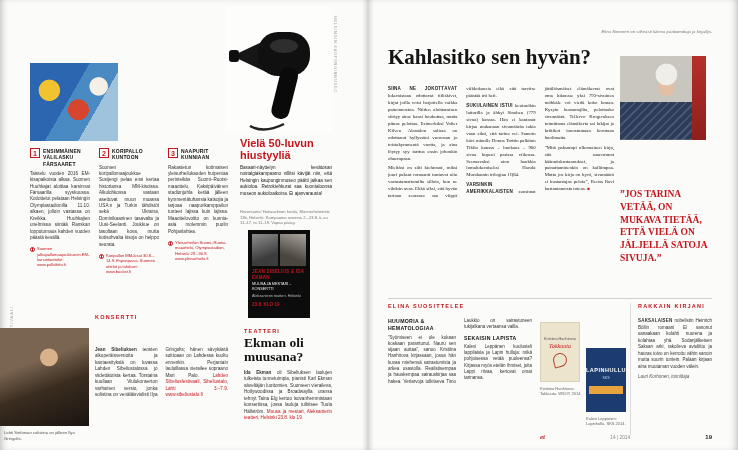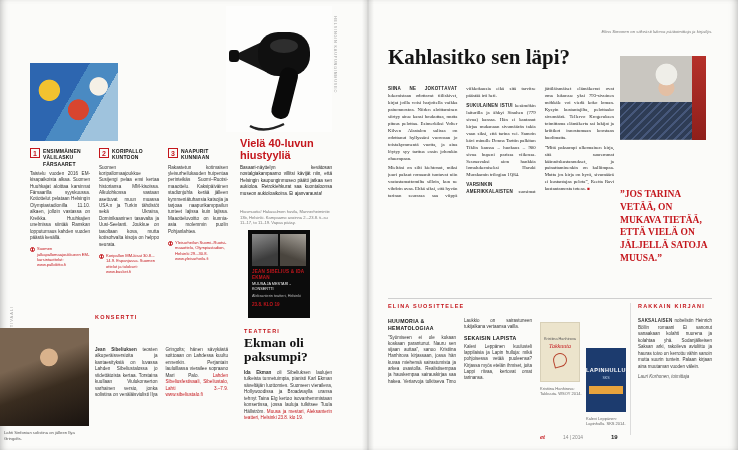--- a/index.html
+++ b/index.html
@@ -108,21 +108,21 @@
   .book1 .b-doodle { width:14px; height:14px; border-radius:50% 50% 50% 0; border:1px solid #b7452f; margin-top:4px; transform:rotate(-15deg); }
   .book-cap { font-size:4px; line-height:1.35; color:#666; }
   .book1-cap { left:540px; top:386px; width:42px; }
   .book2 { left:586px; top:348px; width:40px; height:64px; background:#1c3b6e; }
   .book2 .b-title { color:#fff; font-weight:bold; font-size:5.5px; letter-spacing:.5px; }
   .book2 .b-sub { color:#bcd0ea; font-size:3.6px; margin-top:3px; }
   .book2 .b-band { width:100%; height:8px; background:#e8a33d; margin-top:6px; }
   .book2-cap { left:586px; top:416px; width:42px; }
   .fav-body { left:638px; top:318px; width:74px; font-size:4.5px; line-height:1.45; color:#333; text-align:justify; }
   .fav-sig { margin-top:4px; font-style:italic; color:#555; text-align:left; }
-  .footer { left:540px; top:433px; width:172px; display:flex; align-items:baseline; justify-content:flex-start; gap:18px; }
+  .footer { left:540px; top:433px; width:172px; display:flex; align-items:baseline; justify-content:space-between; gap:18px; }
   .f-brand { font-family:"Liberation Serif", serif; font-style:italic; font-weight:bold; font-size:7px; color:var(--accent); }
   .f-issue { font-size:4.8px; color:#888; }
   .f-page { font-size:6px; font-weight:bold; color:#222; margin-left:10px; }
 </style>
 </head>
 <body>
 
 <div class="spread">
 
   <div class="abs credit-spine">KUVAT: LAHDEN SIBELIUSFESTIVAALI</div>
@@ -171,21 +171,21 @@
       <polygon points="6,50 40,34 40,66" fill="#161616"></polygon>
       <rect x="3" y="44" width="10" height="12" rx="3" fill="#0e0e0e"></rect>
       <rect x="32" y="26" width="52" height="44" rx="20" fill="#101010"></rect>
       <ellipse cx="58" cy="40" rx="14" ry="7" fill="#2e2e2e"></ellipse>
       <rect x="56" y="62" width="18" height="52" rx="8" fill="#0a0a0a" transform="rotate(14 65 62)"></rect>
       <path d="M58 118 q-20 10 -34 2" stroke="#222" stroke-width="2.5" fill="none"></path>
     </svg>
   </div>
   <div class="abs credit-dryer">HELSINGIN KAUPUNGINMUSEO</div>
 
-  <div class="abs hair-head">Vielä 40-luvun hiustyyliä</div>
+  <div class="abs hair-head">Vielä 50-luvun hiustyyliä</div>
   <div class="abs hair-body just">Basaari-näyttelyn kevätosan nostalgiakampaamo villitsi kävijät niin, että Helsingin kaupunginmuseo päätti jatkaa sen aukioloa. Retrokiehkurat saa kuontaloonsa museon aukioloaikoina. Ei ajanvarausta!</div>
   <div class="abs hair-foot">Hiusmuotia! Hakasalmen huvila, Mannerheimintie 13b, Helsinki. Kampaamo avoinna 2.–23.8. ti–su 11–17, to 11–19. Vapaa pääsy.</div>
 
   <div class="abs ad-box">
     <div class="ad-photos">
       <div class="ad-photo"></div>
       <div class="ad-photo b"></div>
     </div>
     <div class="ad-title">JEAN SIBELIUS &amp; IDA EKMAN</div>
     <div class="ad-sub">MUUSA JA MESTARI -KONSERTTI</div>
@@ -198,44 +198,44 @@
     <b>Jean Sibeliuksen</b><span> teosten alkuperäisversioita ja kantaesityksiä on luvassa Lahden Sibeliustalossa jo viidettätoista kertaa. Torstaina kuullaan Viulukonserton varhainen versio, jonka solistina on venäläisviulisti Ilya Gringolts; hänen sävykästä soittoaan on Lahdessa kuultu ennenkin. Perjantain lauluillassa vierailee sopraano Mari Palo. </span>
     <span class="foot-red">Lahden Sibeliusfestivaali, Sibeliustalo, Lahti 3.–7.9. www.sibeliustalo.fi</span>
   </div>
 
   <div class="abs photo-violin"></div>
   <div class="abs violin-cap">Lahti Sinfonian solistina on jälleen Ilya Gringolts.</div>
 
   <div class="abs label-sm theater-label">TEATTERI</div>
   <div class="abs theater-head serif">
     <div>Ekman oli</div>
-    <div>paksumpi?</div>
+    <div>muusana?</div>
   </div>
   <div class="abs theater-body just">
     <b>Ida Ekman</b><span> oli Sibeliuksen laulujen tulkeista tunnetuimpia, pianisti Karl Ekman säveltäjän luottomies. Suomeen vieraileva, Hollywoodissa ja Broadwaylla uransa tehnyt Taina Elg kertoo isovanhemmistaan konsertissa, jossa lauluja tulkitsee Tuula Hällström. </span>
     <span class="foot-red">Muusa ja mestari, Aleksanterin teatteri, Helsinki 23.8. klo 19.</span>
   </div>
 
   <div class="abs gutter"></div>
 
   <div class="abs kicker-sub">Elina Simonen on sitkeästi lukeva päätoimittaja ja kirjailija.</div>
 
-  <div class="abs art-head serif">Kahlasitko sen läpi?</div>
+  <div class="abs art-head serif">Kahlasitko sen hyvän?</div>
 
   <div class="abs art-cols">
     <p><span class="lead-caps">SIINÄ NE JÖKÖTTÄVÄT</span><span> lukemistaan odottavat tiiliskivet, kirjat joilla voisi harjoitella vaikka painonnostoa. Niiden aloittaminen siirtyy aina: kansi houkuttaa, mutta pituus pelottaa. Esimerkiksi Volter Kilven Alastalon salissa on odottanut hyllyssäni vuoroaan jo toistakymmentä vuotta, ja aina löytyy syy tarttua ensin johonkin ohuempaan.</span></p>
     <p><span class="lead-caps"></span><span>Mieltäni on silti kiehtonut, miksi juuri paksut romaanit tuntuvat niin vastustamattomilta silloin, kun ne vihdoin avaa. Ehkä siksi, että hyvän tarinan seurassa saa viipyä viikkokausia eikä sitä tarvitse päästää irti heti.</span></p>
     <p><span class="lead-caps">SUKULAINEN ISTUI</span><span> kesämökin laiturilla ja ähkyi Sinuhen (779 sivua) kanssa. Hän ei kantanut kirjaa mukanaan sivumäärän takia vaan siksi, että tarina vei. Samoin kävi minulle Donna Tarttin palkitun Tiklin kanssa – huokaus – 900 sivua hupeni parissa viikossa. Seuraavaksi aion hankkia lomalukemiseksi Haruki Murakamin trilogian 1Q84.</span></p>
     <p><span class="lead-caps">VARSINKIN AMERIKKALAISTEN</span><span> suosimat jättiläismäiset elämäkerrat ovat oma lukunsa: yksi 793-sivuinen möhkäle voi viedä koko loman. Kysyin kustantajilta, pelottaako sivumäärä. Tellervo Krogeruksen toimittama elämäkerta sai lukijat ja kriitikot innostumaan koostaan huolimatta.</span></p>
     <p><span class="lead-caps"></span><span>”Mitä paksumpi ulkomainen kirja, sitä suuremmat käännöskustannukset, ja painattaminenkin on kalliimpaa. Mutta jos kirja on hyvä, sivumäärä ei kustantajaa pelota”, Reetta Ravi kustantamosta toteaa. </span><span class="end-mark">■</span></p>
   </div>
 
   <div class="abs author-photo"></div>
 
-  <div class="abs pull-quote">”JOS TARINA VETÄÄ, ON MUKAVA TIETÄÄ, ETTÄ VIELÄ ON JÄLJELLÄ SATOJA MUUSA.”</div>
+  <div class="abs pull-quote">”JOS TARINA VETÄÄ, ON MUKAVA TIETÄÄ, ETTÄ VIELÄ ON JÄLJELLÄ SATOJA SIVUJA.”</div>
 
   <div class="abs rule-h"></div>
   <div class="abs rule-v"></div>
 
   <div class="abs label-sm rec-label">ELINA SUOSITTELEE</div>
   <div class="abs rec-cols">
     <div class="rec-head">HUUMORIA &amp; HEMATOLOGIAA</div>
     <p>”Syömiseen ei ole kukaan koskaan parantunut. Nauru sen sijaan auttaa”, sanoo Kristiina Hanhirova kirjassaan, jossa hän kuvaa miehensä sairastumista ja arkea osastolla. Realistisempaa ja hauskempaa sairauskirjaa saa hakea. Veriarvoja tulkitseva Timo Laukkio on sairastuneen tukijalkana vertaansa vailla.</p>
     <div class="rec-head">SEKAISIN LAPISTA</div>
     <p>Kalevi Leppänen kuulusteli lappilaisia ja Lapin hulluja: mikä pohjoisessa vetää puoleensa? Kirjassa myös etelän ihmiset, joita Lappi riivaa, kertovat omat tarinansa.</p>

